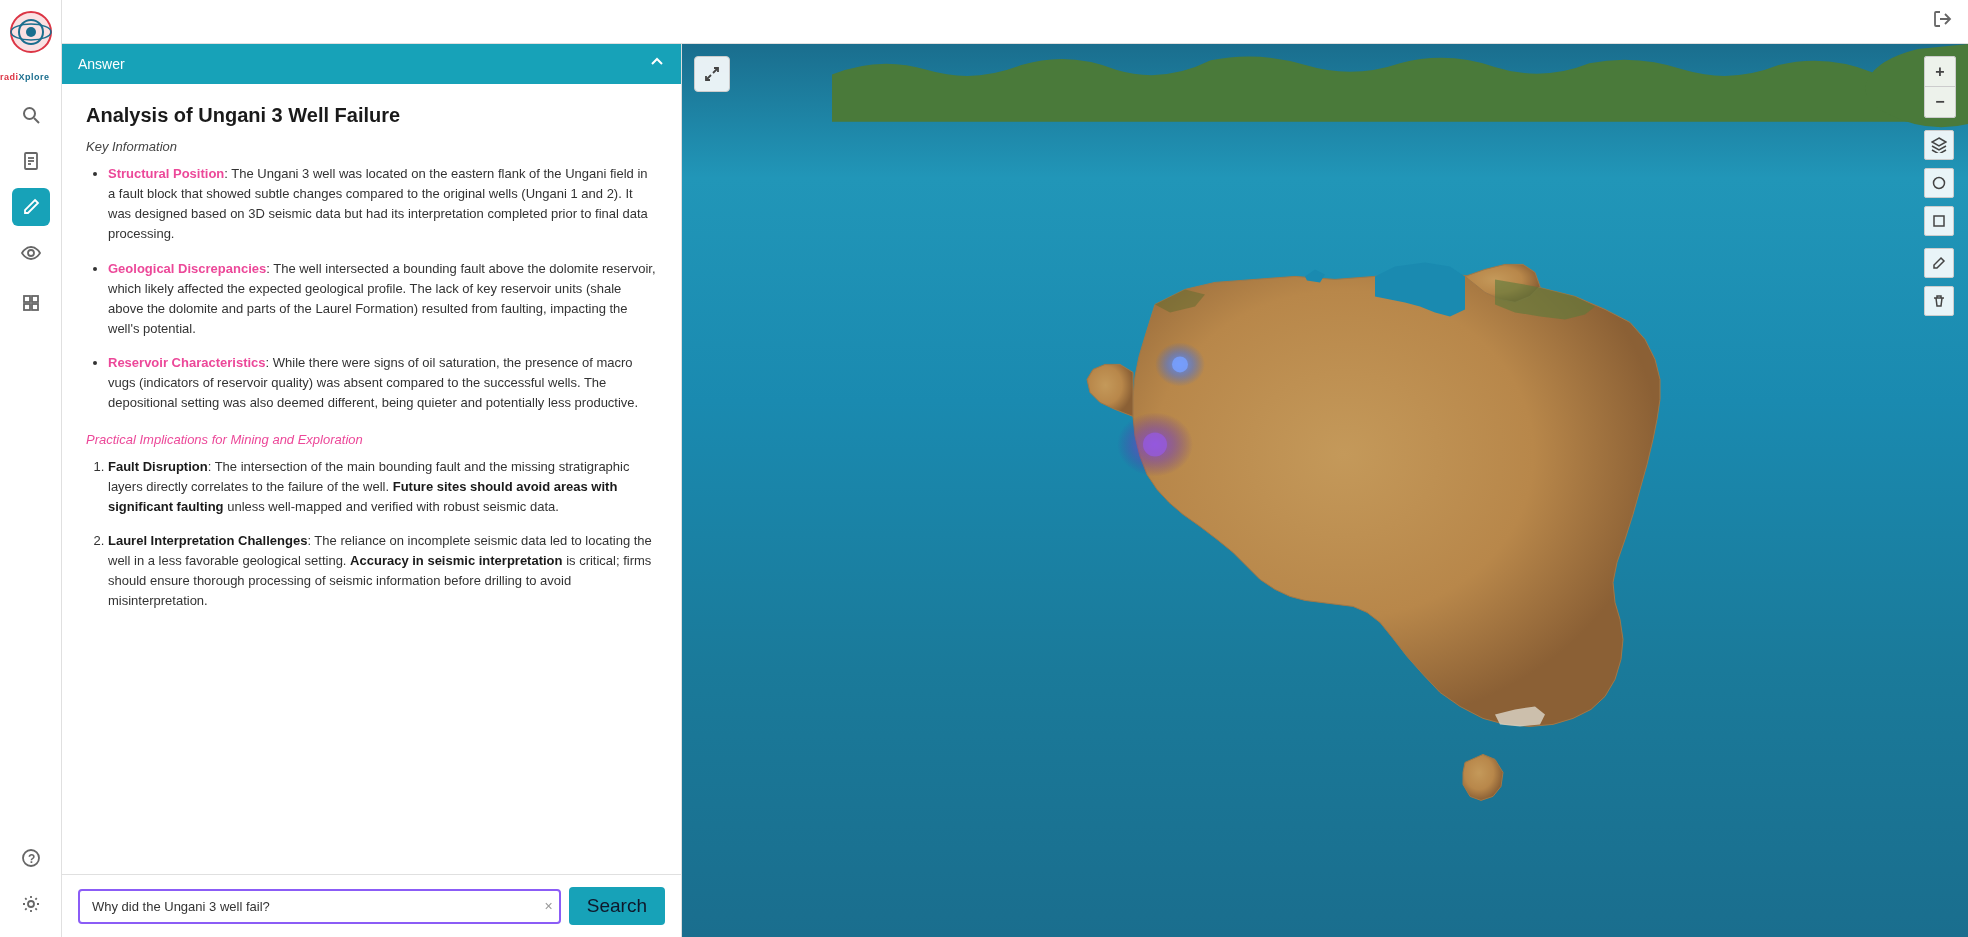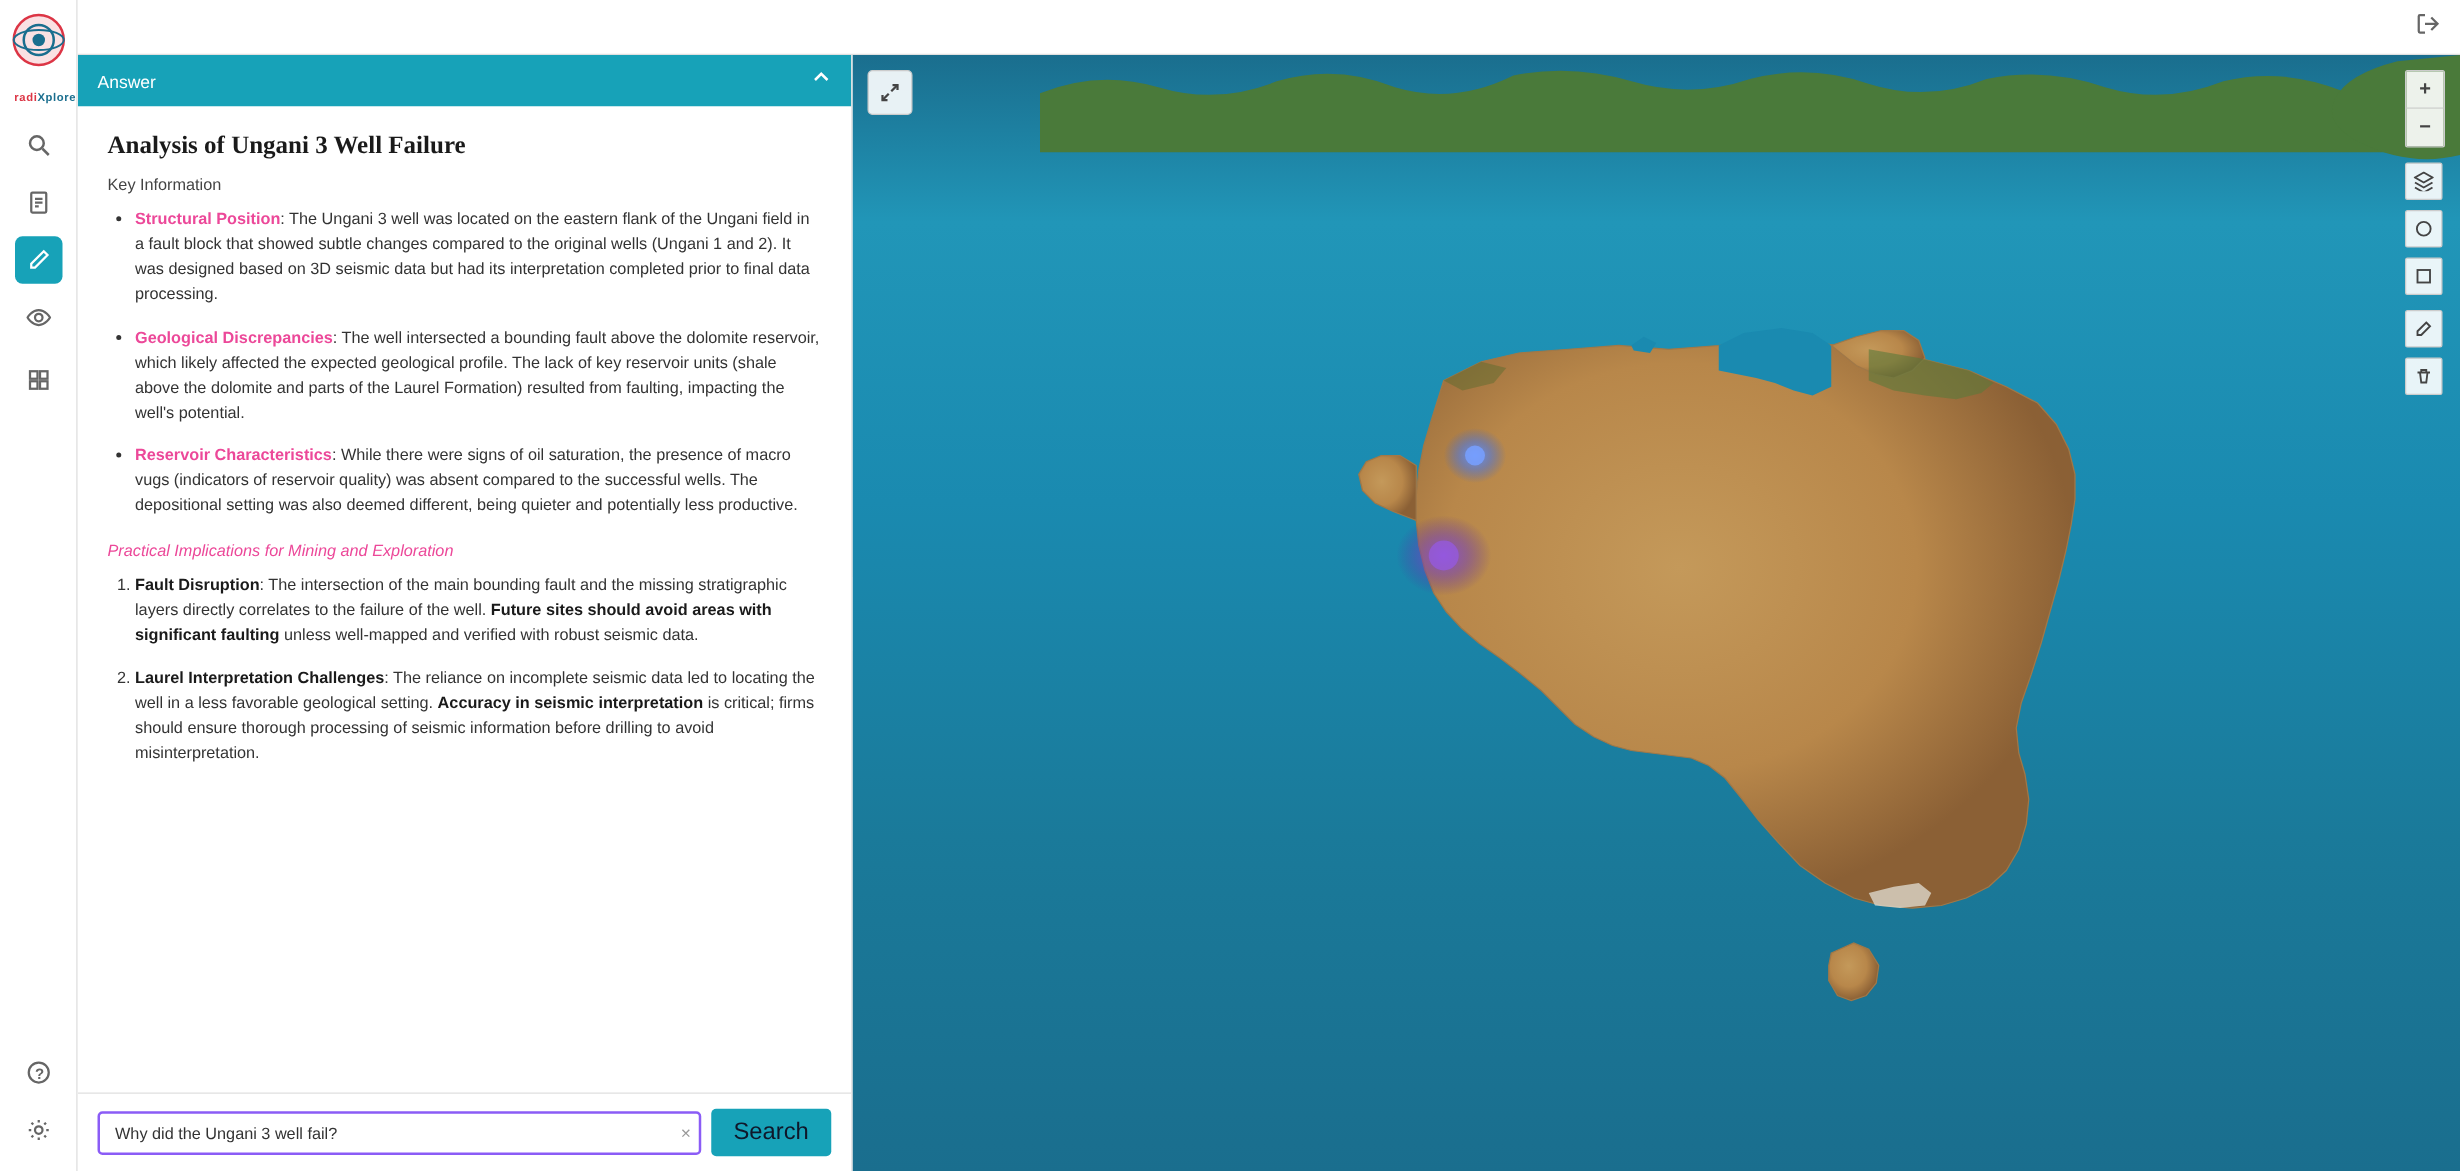--- a/index.html
+++ b/index.html
@@ -86,27 +86,27 @@
       flex: 1;
       overflow-y: auto;
       padding: 20px 24px;
     }
 
     .answer-title {
       font-size: 20px;
       font-weight: 600;
       color: #1a1a1a;
       margin-bottom: 12px;
-      font-family: Liberation Serif, serif;
     }
 
     .section-label {
       font-size: 13px;
       color: #444;
       margin-bottom: 10px;
+      font-style: italic;
     }
 
     .bullet-list {
       list-style: disc;
       padding-left: 22px;
       margin-bottom: 18px;
     }
     .bullet-list li {
       font-size: 13px;
       color: #333;
@@ -298,21 +298,21 @@
 
   <div style="margin-bottom:14px; cursor:pointer;">
     <svg width="44" height="44" viewBox="0 0 44 44">
       <circle cx="22" cy="22" r="20" fill="#dc3545" opacity="0.15"></circle>
       <circle cx="22" cy="22" r="20" fill="none" stroke="#dc3545" stroke-width="2"></circle>
       <circle cx="22" cy="22" r="12" fill="none" stroke="#1a6e8e" stroke-width="2"></circle>
       <circle cx="22" cy="22" r="5" fill="#1a6e8e"></circle>
       <ellipse cx="22" cy="22" rx="20" ry="8" fill="none" stroke="#1a6e8e" stroke-width="1.5"></ellipse>
     </svg>
   </div>
-  <div style="margin-bottom:4px; font-size:9px; font-weight:700; color:#dc3545; letter-spacing:0.5px; text-align:right; width:100%;">radi<span style="color:#1a6e8e;">Xplore</span></div>
+  <div style="margin-bottom:4px; font-size:9px; font-weight:700; color:#dc3545; letter-spacing:0.5px; text-align:left; width:100%;">radi<span style="color:#1a6e8e;">Xplore</span></div>
 
   <div class="sidebar-icon" style="margin-top:10px;">
     <svg width="20" height="20" viewBox="0 0 20 20" fill="none" stroke="#666" stroke-width="2">
       <circle cx="8.5" cy="8.5" r="5.5"></circle>
       <line x1="13" y1="13" x2="18" y2="18"></line>
     </svg>
   </div>
   <div class="sidebar-icon">
     <svg width="20" height="20" viewBox="0 0 20 20" fill="none" stroke="#666" stroke-width="1.8">
       <rect x="4" y="2" width="12" height="16" rx="1"></rect>

